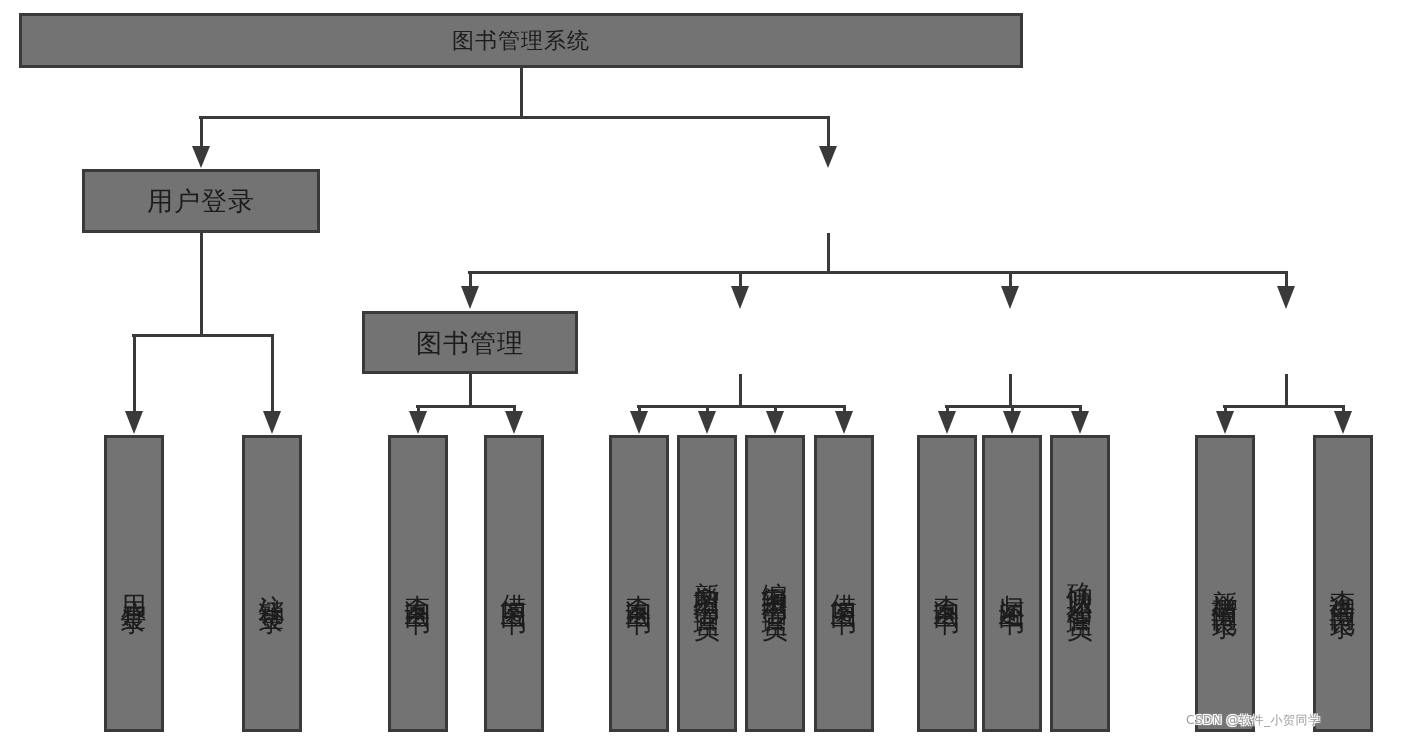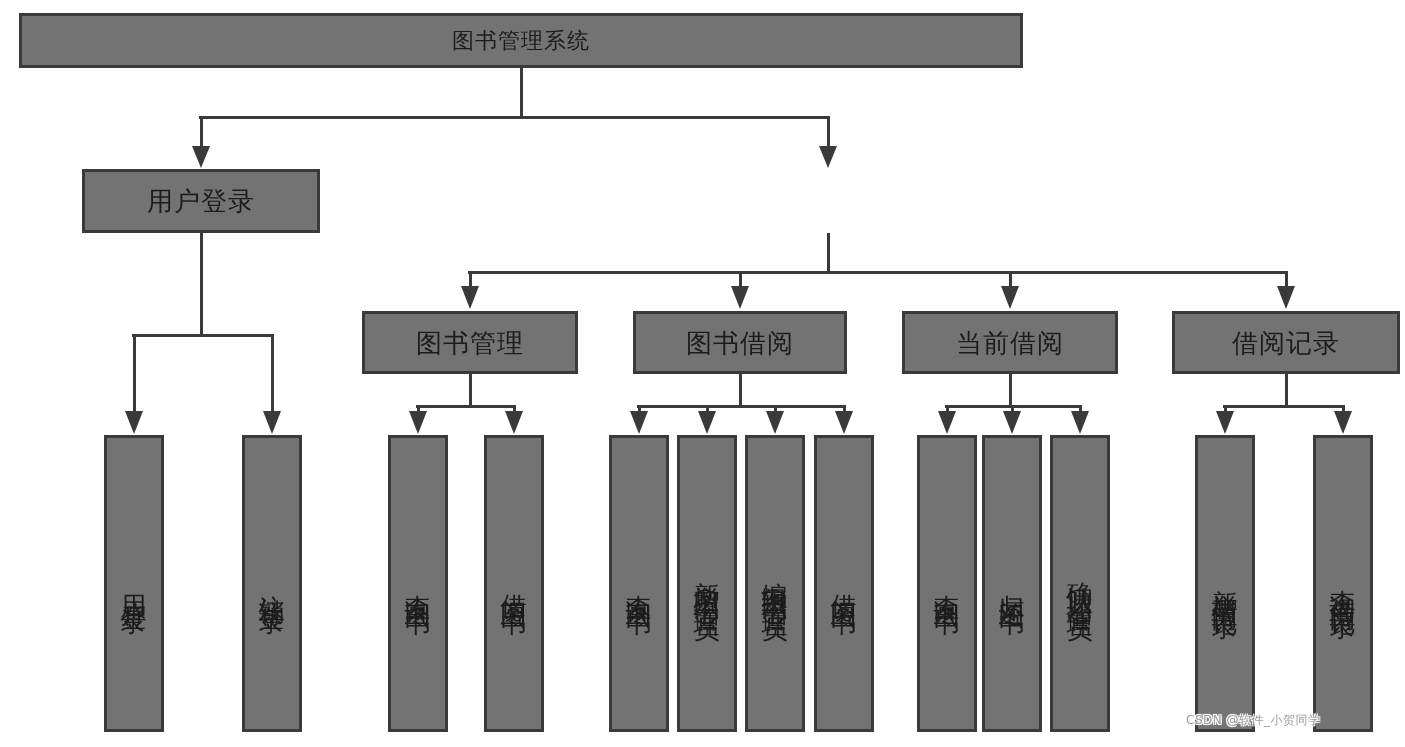--- a/index.html
+++ b/index.html
@@ -151,29 +151,20 @@
     <span>图书管理系统</span>
   </div>
 
   <div class="node h-box" style="left:82px; top:169px; width:238px; height:64px;">
     <span>用户登录</span>
   </div>
 
   <div class="node h-box" style="left:362px; top:311px; width:216px; height:63px;">
     <span>图书管理</span>
   </div>
-  <div class="node h-box" style="left:633px; top:311px; width:214px; height:63px;">
-    <span>图书借阅</span>
-  </div>
-  <div class="node h-box" style="left:902px; top:311px; width:216px; height:63px;">
-    <span>当前借阅</span>
-  </div>
-  <div class="node h-box" style="left:1172px; top:311px; width:228px; height:63px;">
-    <span>借阅记录</span>
-  </div>
 
   <div class="node v-box" style="left:104px; top:435px; width:60px; height:297px;">
     <span>用户登录</span>
   </div>
   <div class="node v-box" style="left:242px; top:435px; width:60px; height:297px;">
     <span>注销登录</span>
   </div>
 
   <div class="node v-box" style="left:388px; top:435px; width:60px; height:297px;">
     <span>查询图书</span>

